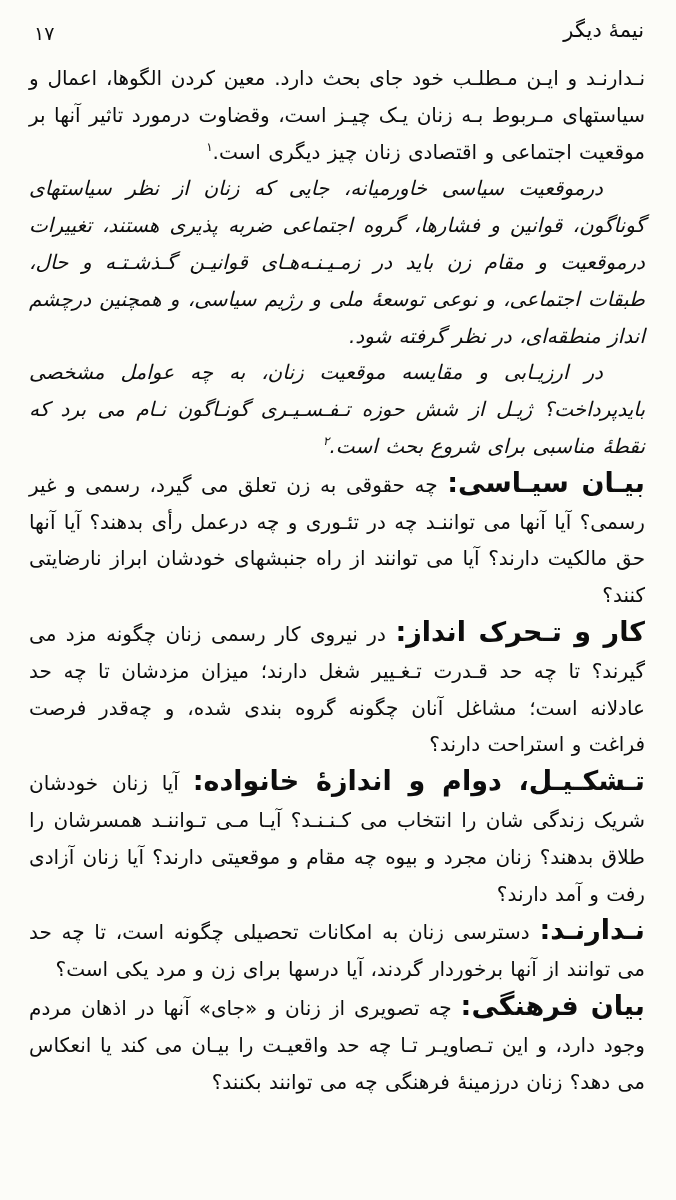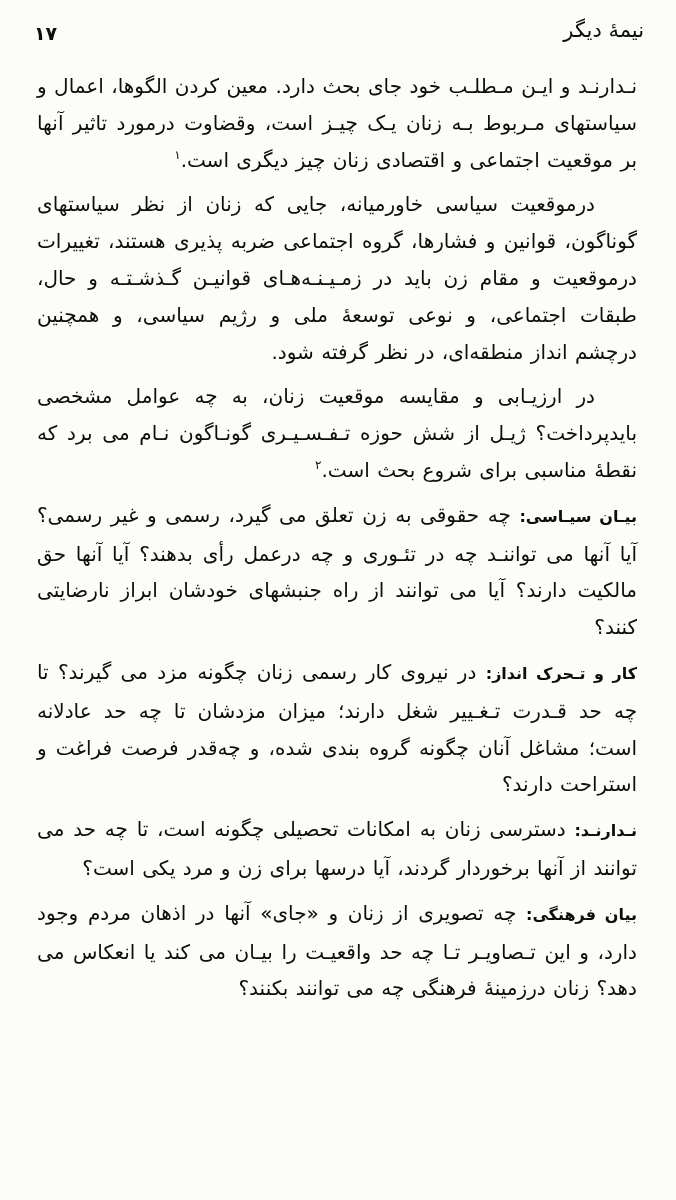--- a/index.html
+++ b/index.html
@@ -34,44 +34,45 @@
     font-size: 21px;
     font-weight: normal;
     direction: rtl;
     letter-spacing: 0.5px;
   }
   .page-number {
     position: absolute;
     left: 4px;
     top: 4px;
     font-size: 19px;
-    font-weight: bold;
+    font-weight: normal;
   }
   
   .bodytext {
     position: absolute;
     top: 60px;
     right: 31px;
     left: 29px;
     direction: rtl;
     text-align: justify;
     font-size: 20px;
     line-height: 36.8px;
     word-spacing: 1px;
   }
   .bodytext p {
-    margin: 8px;
+    margin: 0;
     padding: 0;
   }
   .bodytext p.indent {
     text-indent: 42px;
+    font-style: italic;
   }
   .bodytext b.head {
     font-weight: bold;
-    font-size: 16px;
+    font-size: 27px;
   }
   .bodytext sup {
     font-size: 12px;
     line-height: 0;
     vertical-align: super;
   }
 </style>
 </head>
 <body>
 
@@ -81,17 +82,18 @@
     <span class="journal-title">نیمهٔ دیگر</span>
     <span class="page-number">۱۷</span>
   </div>
 
   <main class="bodytext" id="paragraphs">
       <p class=""><span>نـدارنـد و ایـن مـطلـب خود جای بحث دارد. معین کردن الگوها، اعمال و سیاستهای مـربوط بـه زنان یـک چیـز است، وقضاوت درمورد تاثیر آنها بر موقعیت اجتماعی و اقتصادی زنان چیز دیگری است.</span><sup>۱</sup></p>
       <p class="indent"><span>درموقعیت سیاسی خاورمیانه، جایی که زنان از نظر سیاستهای گوناگون، قوانین و فشارها، گروه اجتماعی ضربه پذیری هستند، تغییرات درموقعیت و مقام زن باید در زمـیـنـه‌هـای قوانیـن گـذشـتـه و حال، طبقات اجتماعی، و نوعی توسعهٔ ملی و رژیم سیاسی، و همچنین درچشم انداز منطقه‌ای، در نظر گرفته شود.</span></p>
       <p class="indent"><span>در ارزیـابی و مقایسه موقعیت زنان، به چه عوامل مشخصی بایدپرداخت؟ ژیـل از شش حوزه تـفـسـیـری گونـاگون نـام می برد که نقطهٔ مناسبی برای شروع بحث است.</span><sup>۲</sup></p>
       <p class=""><b class="head">بیـان سیـاسی:</b><span> چه حقوقی به زن تعلق می گیرد، رسمی و غیر رسمی؟ آیا آنها می تواننـد چه در تئـوری و چه درعمل رأی بدهند؟ آیا آنها حق مالکیت دارند؟ آیا می توانند از راه جنبشهای خودشان ابراز نارضایتی کنند؟</span></p>
       <p class=""><b class="head">کار و تـحرک انداز:</b><span> در نیروی کار رسمی زنان چگونه مزد می گیرند؟ تا چه حد قـدرت تـغـییر شغل دارند؛ میزان مزدشان تا چه حد عادلانه است؛ مشاغل آنان چگونه گروه بندی شده، و چه‌قدر فرصت فراغت و استراحت دارند؟</span></p>
+      <p class=""><b class="head">تـشکـیـل، دوام و اندازهٔ خانواده:</b><span> آیا زنان خودشان شریک زندگی شان را انتخاب می کـنـنـد؟ آیـا مـی تـواننـد همسرشان را طلاق بدهند؟ زنان مجرد و بیوه چه مقام و موقعیتی دارند؟ آیا زنان آزادی رفت و آمد دارند؟</span></p>
       <p class=""><b class="head">نـدارنـد:</b><span> دسترسی زنان به امکانات تحصیلی چگونه است، تا چه حد می توانند از آنها برخوردار گردند، آیا درسها برای زن و مرد یکی است؟</span></p>
       <p class=""><b class="head">بیان فرهنگی:</b><span> چه تصویری از زنان و «جای» آنها در اذهان مردم وجود دارد، و این تـصاویـر تـا چه حد واقعیـت را بیـان می کند یا انعکاس می دهد؟ زنان درزمینهٔ فرهنگی چه می توانند بکنند؟</span></p>
     </main>
 
 </div>
 
 </body></html>

